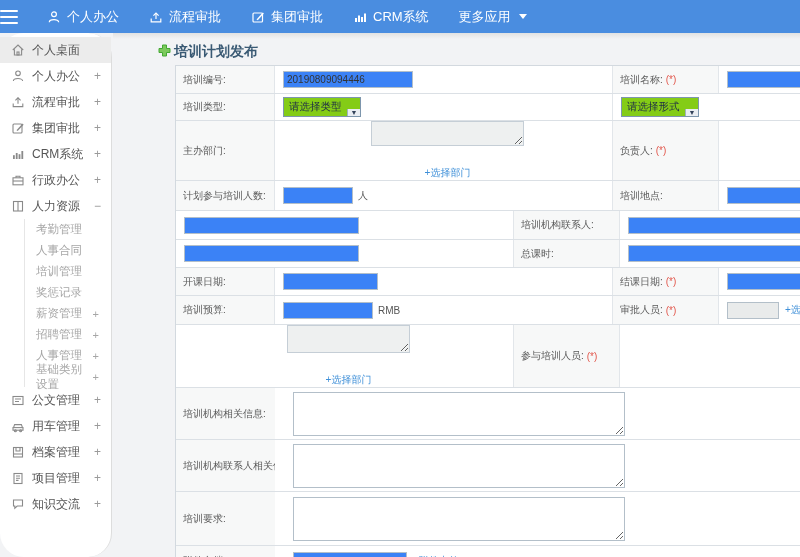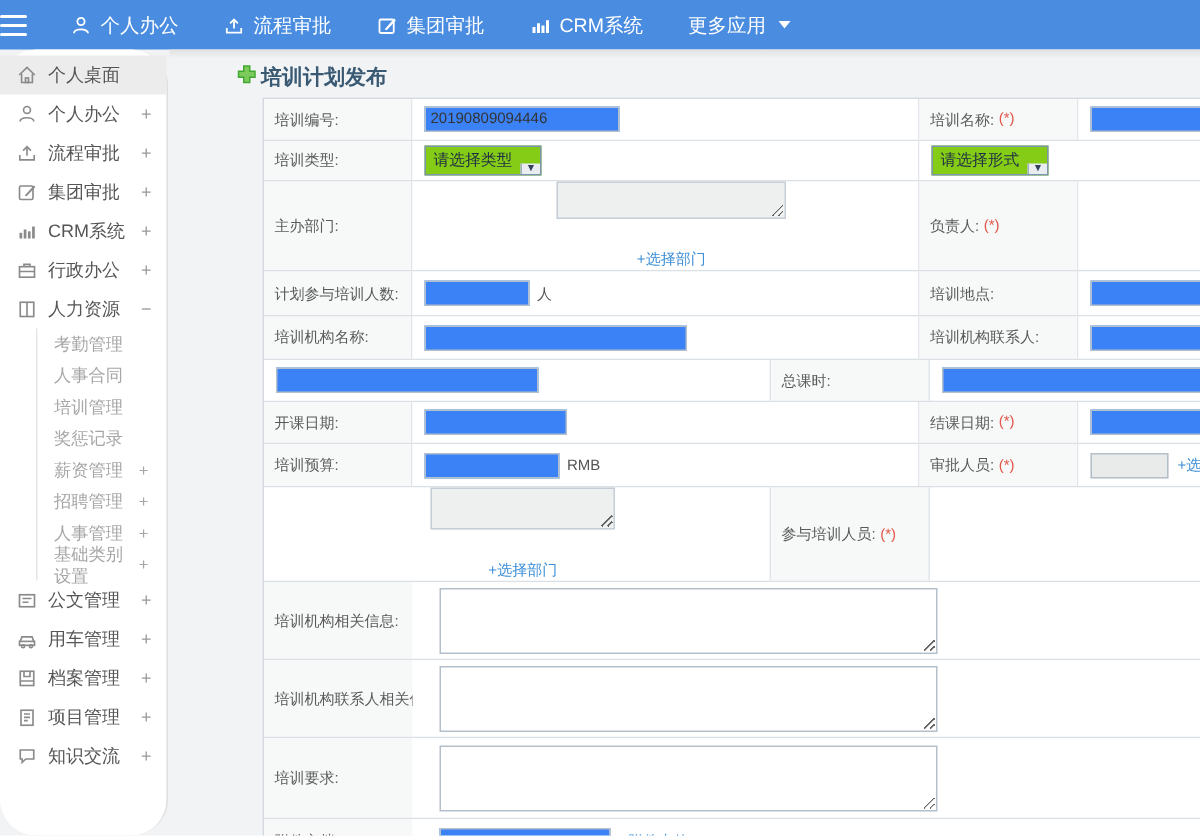--- a/index.html
+++ b/index.html
@@ -324,23 +324,20 @@
         </div>
       <div class="cell lc2">
           <span class="flabel">培训地点:</span>
         </div>
       <div class="cell cc2">
           <input class="inp w240" style="">
         </div>
     </div>
 
     <div class="frow h29">
-      <div class="cell lc">
-          <span class="flabel">培训机构名称:</span>
-        </div>
       <div class="cell cc">
           <input class="inp w175" style="">
         </div>
       <div class="cell lc2">
           <span class="flabel">培训机构联系人:</span>
         </div>
       <div class="cell cc2">
           <input class="inp w240" style="">
         </div>
     </div>

